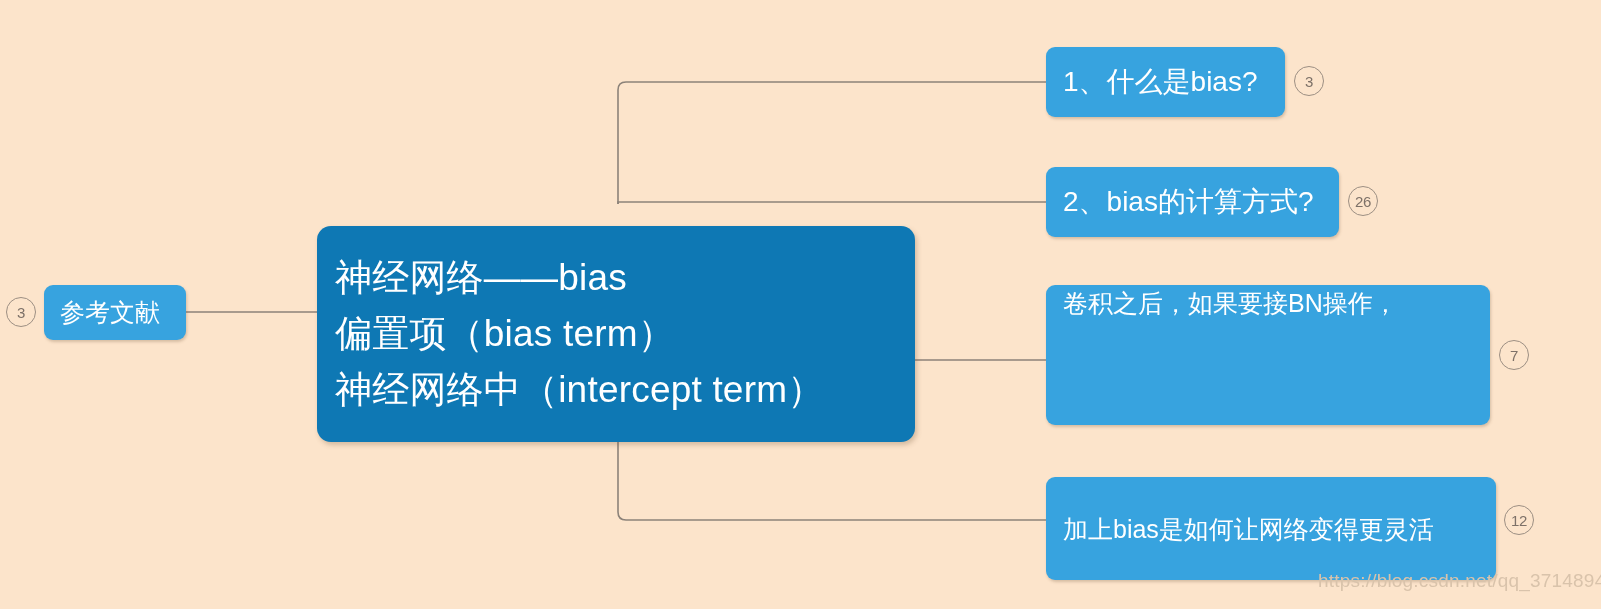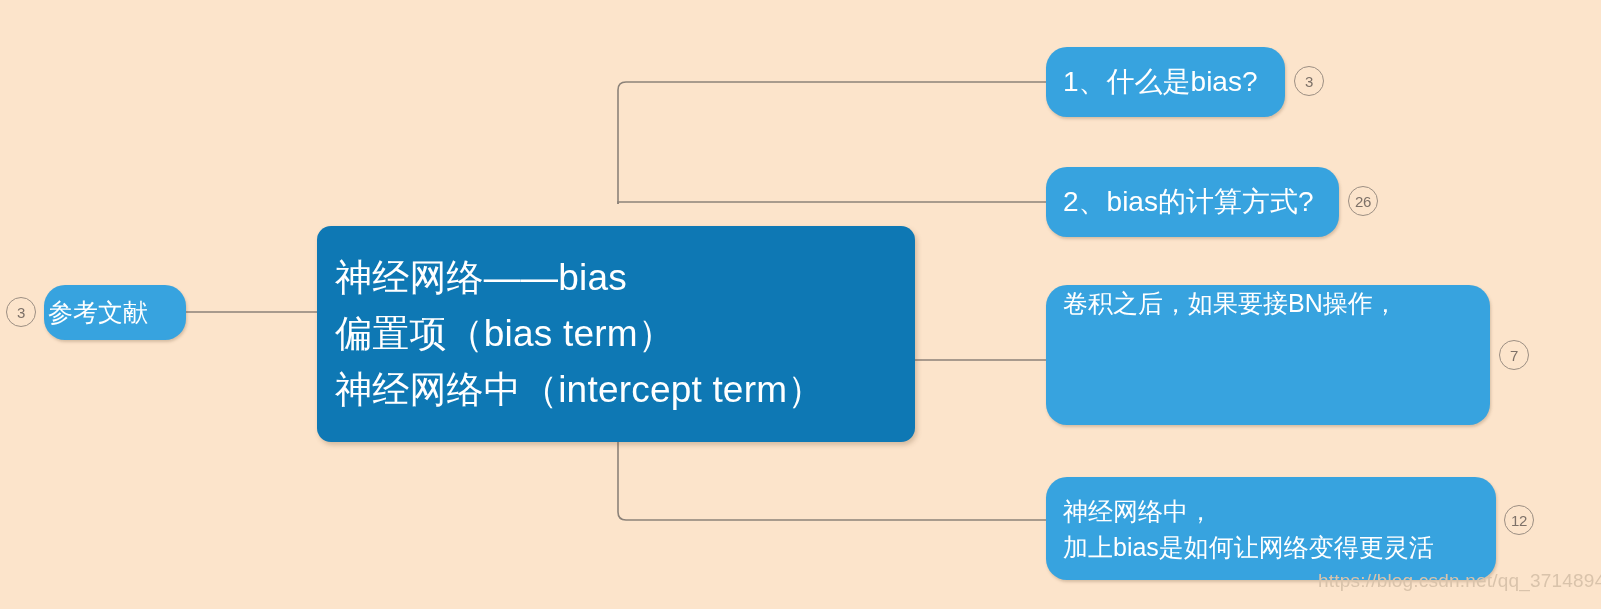--- a/index.html
+++ b/index.html
@@ -27,21 +27,21 @@
     left: 0;
     top: 0;
     width: 1601px;
     height: 609px;
     pointer-events: none;
   }
 
   .node {
     position: absolute;
     background: #37a3df;
-    border-radius: 21px;
+    border-radius: 9px;
     color: #ffffff;
     display: flex;
     flex-direction: column;
     justify-content: center;
     box-shadow: 1px 2px 3px rgba(120, 90, 60, 0.28);
   }
 
   .node .line {
     white-space: pre;
     line-height: 1.30;
@@ -64,21 +64,21 @@
     line-height: 1.52;
     letter-spacing: 0.2px;
   }
 
   
   #node-left {
     left: 44px;
     top: 285px;
     width: 142px;
     height: 55px;
-    padding-left: 4px;
+    padding-left: 16px;
   }
   #node-left .line { font-size: 25px; }
 
   
   #node-r1 {
     left: 1046px;
     top: 47px;
     width: 239px;
     height: 70px;
     padding-left: 17px;
@@ -185,20 +185,19 @@
     <div class="line">2、bias的计算方式?</div>
   </div>
   <div class="badge" id="badge-r2">26</div>
 
   <div class="node" id="node-r3">
     <div class="line">卷积之后，如果要接BN操作，</div>
   </div>
   <div class="badge" id="badge-r3">7</div>
 
   <div class="node" id="node-r4">
-    <div class="line">神经网络中，</div>
     <div class="line">加上bias是如何让网络变得更灵活</div>
   </div>
   <div class="badge" id="badge-r4">12</div>
 
   <div id="watermark">https://blog.csdn.net/qq_37148940</div>
 
 </div>
 
 </body></html>

